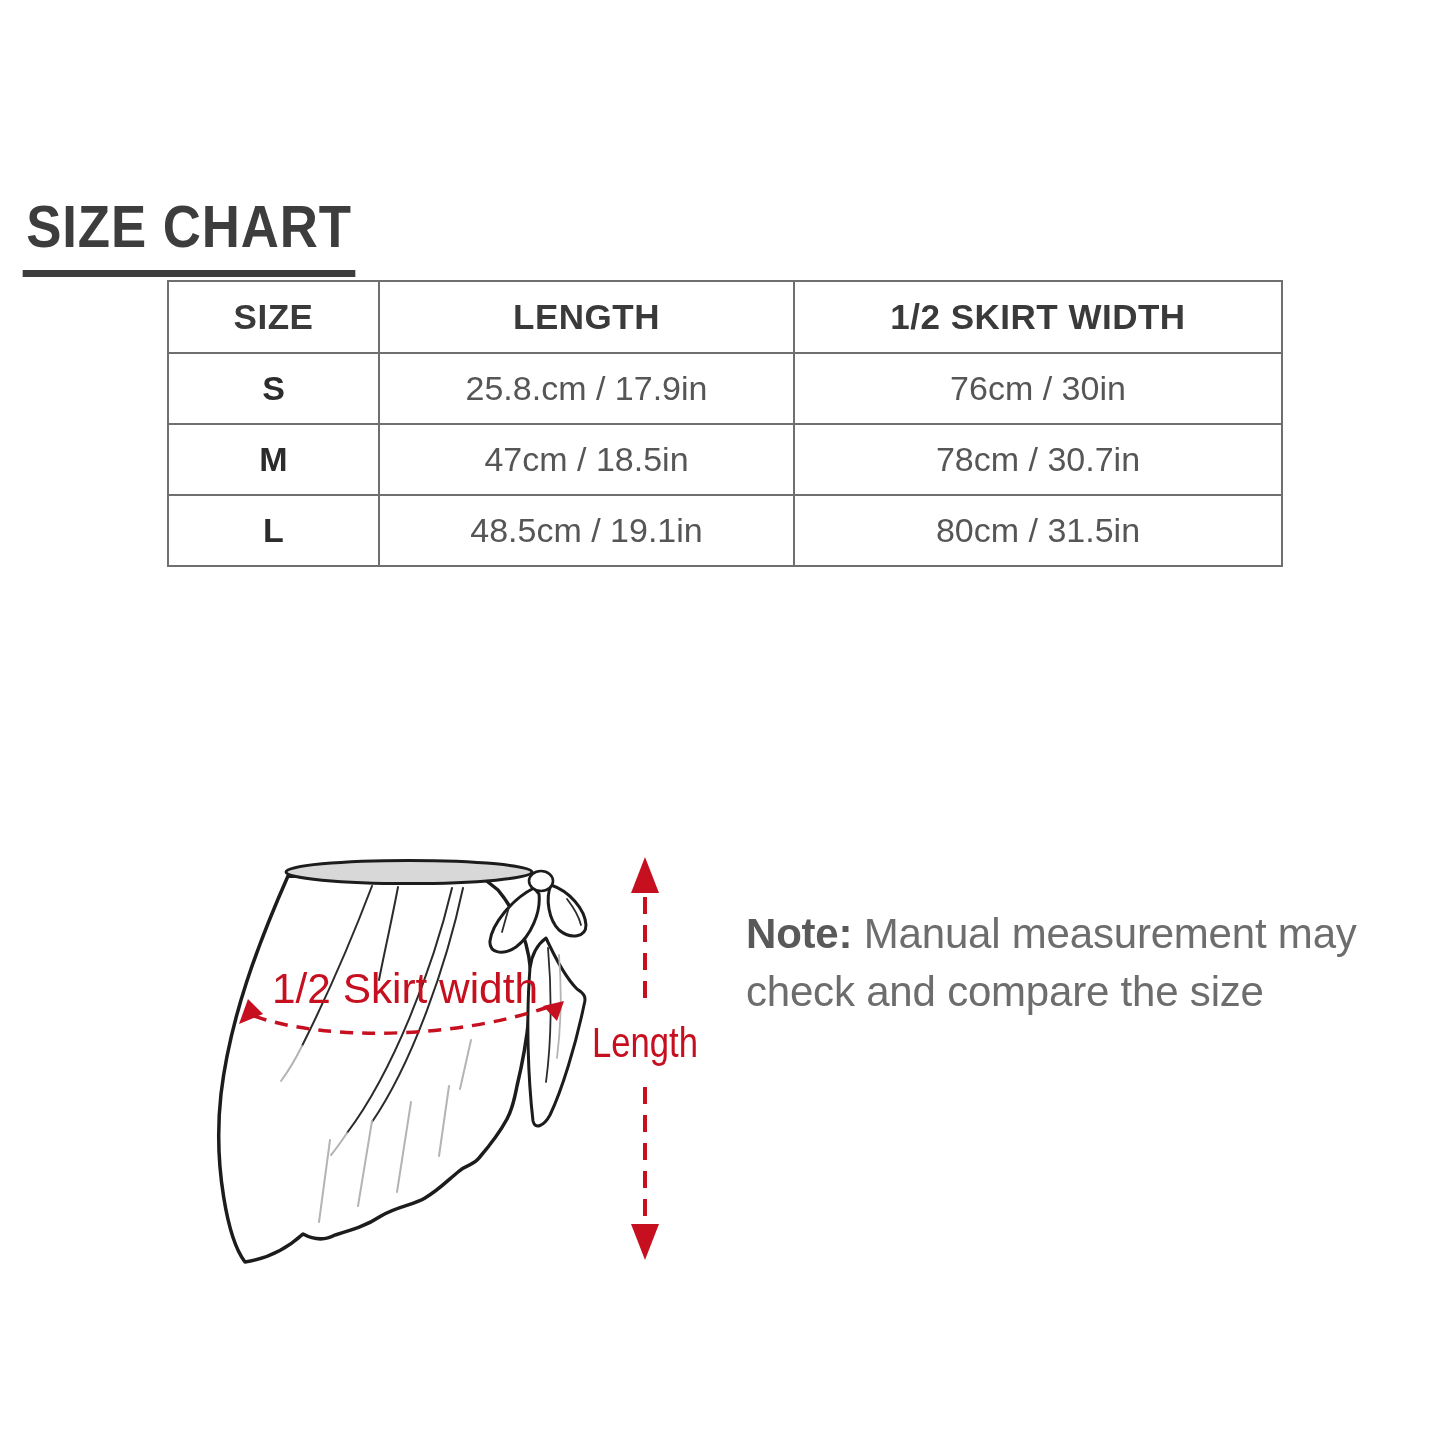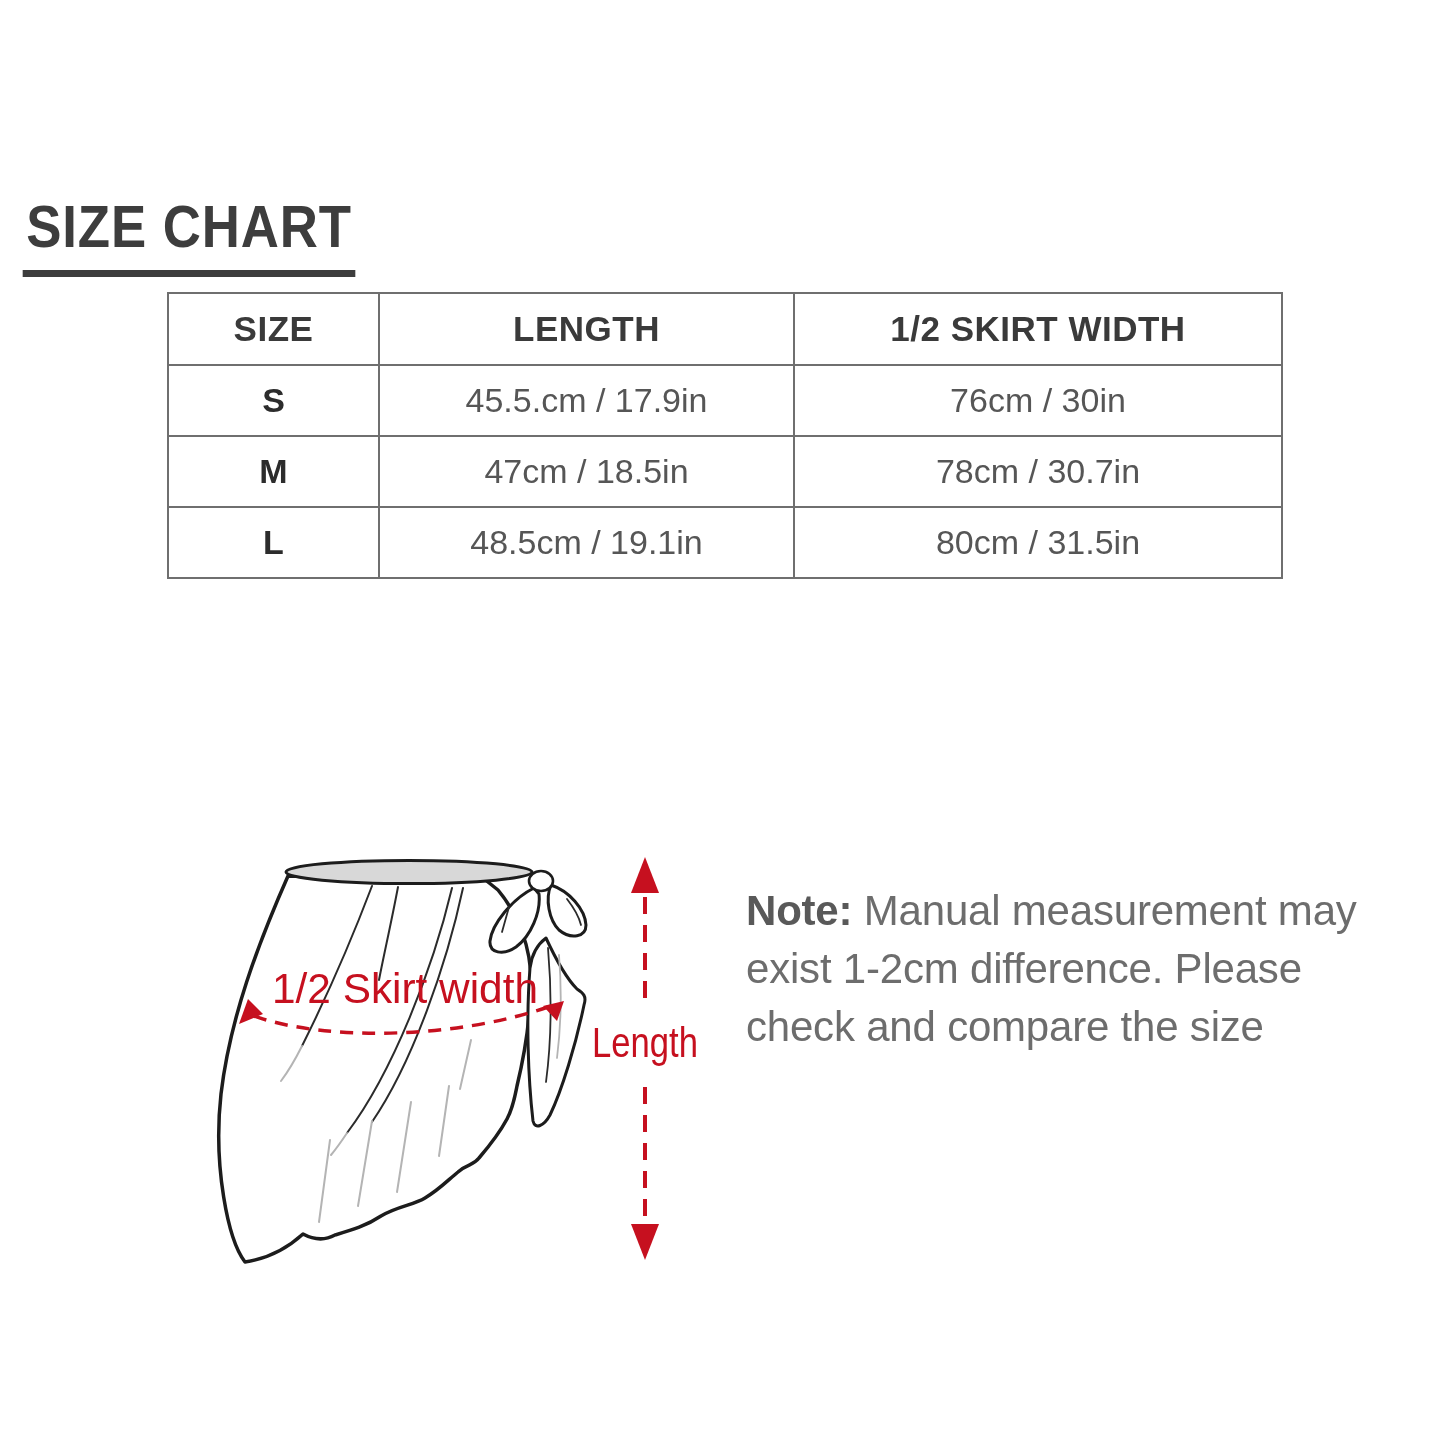--- a/index.html
+++ b/index.html
@@ -18,21 +18,21 @@
     display: inline-block;
     font-size: 60px; font-weight: 700; letter-spacing: 1px;
     color: #3d3d3d;
     padding: 0 4px 9px 4px;
     border-bottom: 7px solid #3d3d3d;
     transform: scaleX(0.88);
     transform-origin: 50% 50%;
     white-space: nowrap;
   }
   table.size-table {
-    position: absolute; left: 167px; top: 292px;
+    position: absolute; left: 167px; top: 280px;
     width: 1114px;
     border-collapse: collapse;
     table-layout: fixed;
   }
   table.size-table th, table.size-table td {
     border: 2px solid #6f6f6f;
     text-align: center; vertical-align: middle;
     padding: 0;
   }
   table.size-table th {
@@ -45,21 +45,21 @@
     font-size: 34px; color: #565656; font-weight: 400;
   }
   table.size-table td.size-cell {
     font-weight: 700; color: #2c2c2c;
   }
   .diagram-svg {
     position: absolute; left: 185px; top: 840px;
     width: 575px; height: 445px;
   }
   .note {
-    position: absolute; left: 746px; top: 882px;
+    position: absolute; left: 746px; top: 905px;
     font-size: 42px; line-height: 58px;
     color: #6d6d6d;
     white-space: nowrap;
     letter-spacing: -0.2px;
   }
   .note-label { font-weight: 700; color: #595959; }
 </style>
 </head>
 <body>
 
@@ -78,21 +78,21 @@
     <thead>
       <tr>
         <th>SIZE</th>
         <th>LENGTH</th>
         <th>1/2 SKIRT WIDTH</th>
       </tr>
     </thead>
     <tbody>
       <tr>
         <td class="size-cell">S</td>
-        <td>45.5.cm / 17.9in</td>
+        <td>25.8.cm / 17.9in</td>
         <td>76cm / 30in</td>
       </tr>
       <tr>
         <td class="size-cell">M</td>
         <td>47cm / 18.5in</td>
         <td>78cm / 30.7in</td>
       </tr>
       <tr>
         <td class="size-cell">L</td>
         <td>48.5cm / 19.1in</td>
@@ -169,17 +169,16 @@
     </g>
     <path d="M 645,857 L 631,893 L 659,893 Z" fill="#c6101f"></path>
     <path d="M 645,1260 L 631,1224 L 659,1224 Z" fill="#c6101f"></path>
 
     <text x="272" y="1003" font-size="43" fill="#c6101f" textLength="266" lengthAdjust="spacingAndGlyphs" font-family="Liberation Sans, sans-serif">1/2 Skirt width</text>
     <text x="592" y="1057" font-size="43" fill="#c6101f" textLength="106" lengthAdjust="spacingAndGlyphs" font-family="Liberation Sans, sans-serif">Length</text>
   </svg>
 
   <div class="note">
     <div class="note-line"><span class="note-label">Note:</span><span> Manual measurement may</span></div>
-    <div class="note-line">exist 1-2cm difference. Please</div>
     <div class="note-line">check and compare the size</div>
   </div>
 
 </div>
 
 </body></html>

